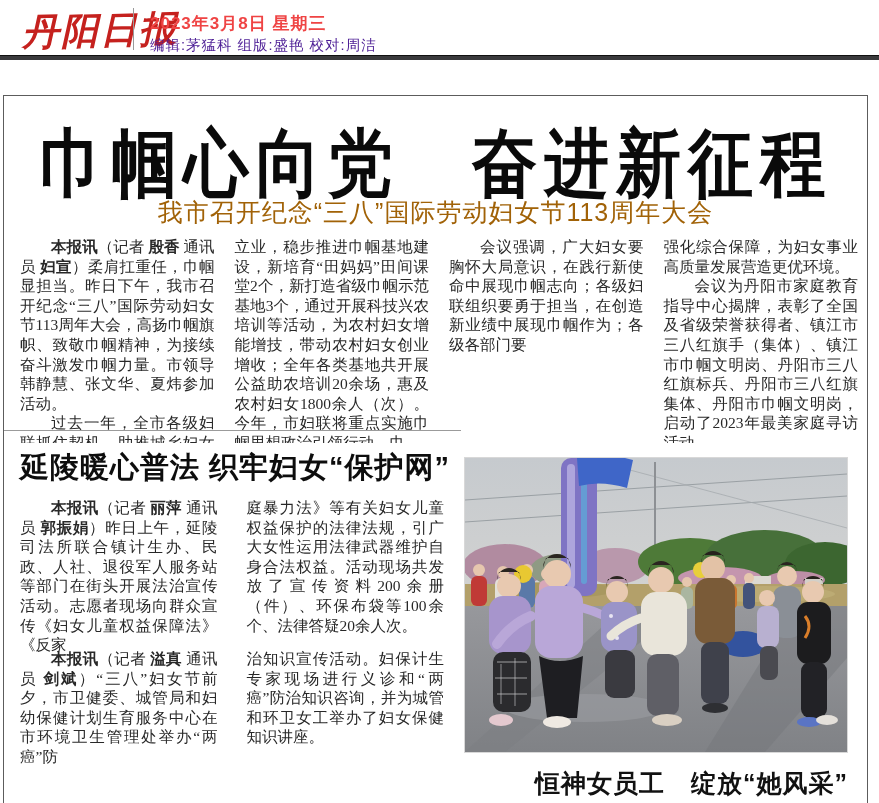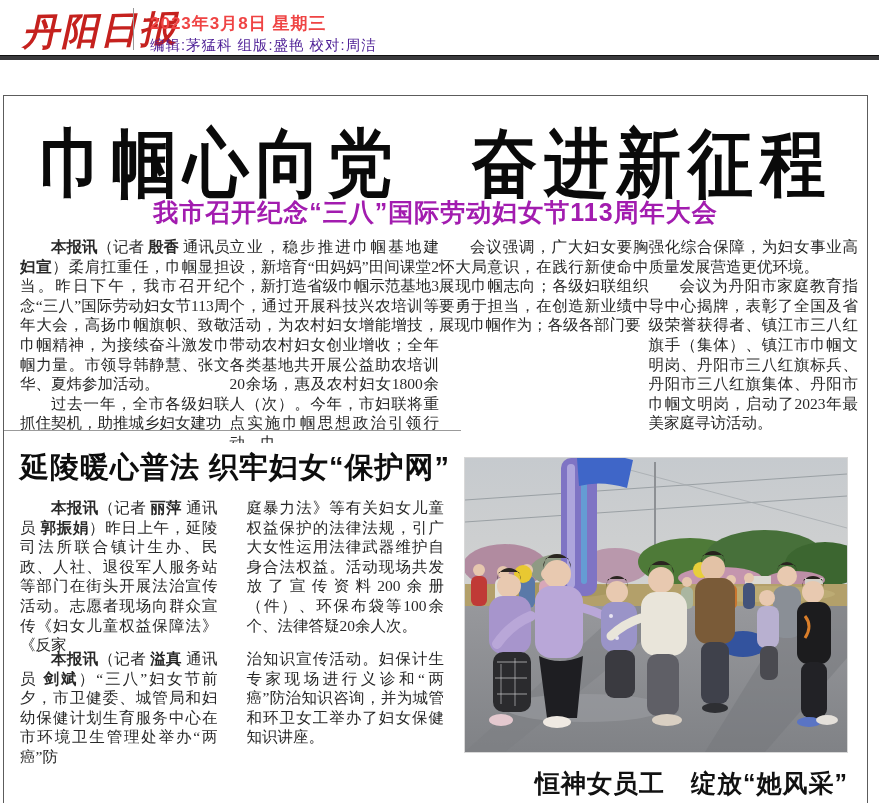--- a/index.html
+++ b/index.html
@@ -21,30 +21,30 @@
 
   
   .frame{position:absolute;left:3px;top:95px;width:863px;height:712px;
          border:1.5px solid #5c5c5c;background:#fff;}
 
   .headline-wrap{position:absolute;left:0;top:17px;width:100%;text-align:center;}
   .headline{display:inline-block;font-family:"Liberation Sans","DejaVu Sans",sans-serif;
             font-weight:900;font-size:63px;color:#0a0a0a;letter-spacing:7px;
             transform:scale(1.03,1.18);transform-origin:center top;white-space:nowrap;}
   .subheadline{position:absolute;left:0;top:100px;width:100%;text-align:center;
-               font-family:"Liberation Sans","DejaVu Sans",sans-serif;font-weight:700;
-               font-size:25px;color:#a21caf;letter-spacing:1px;white-space:nowrap;}
+               font-family:"Liberation Sans","DejaVu Sans",sans-serif;font-weight:400;
+               font-size:25px;color:#a16207;letter-spacing:1px;white-space:nowrap;}
 
   
   p.np{margin:0;text-align:justify;font-size:15.5px;line-height:19.6px;color:#282828;}
   p.indent{text-indent:2em;}
   .b{font-weight:bold;}
 
   .cols4{position:absolute;left:16px;top:141px;width:838px;height:206px;
-         display:grid;grid-template-columns:repeat(4,1fr);column-gap:0;overflow:hidden;}
+         display:grid;grid-template-columns:repeat(4,1fr);column-gap:20px;overflow:hidden;}
 
   .rule-mid{position:absolute;left:0;top:334px;width:457px;height:1px;background:#9b9b9b;}
 
   .story{position:absolute;left:16px;width:424px;}
   .story2{top:352px;height:192px;}
   .story3{top:553px;height:250px;}
   .story-headline{font-family:"Liberation Sans","DejaVu Sans",sans-serif;font-weight:bold;
                   font-size:29px;color:#0d0d0d;letter-spacing:1px;
                   margin:0 0 10px 0;white-space:nowrap;}
   .cols2{display:grid;grid-template-columns:1fr 1fr;column-gap:29px;}

